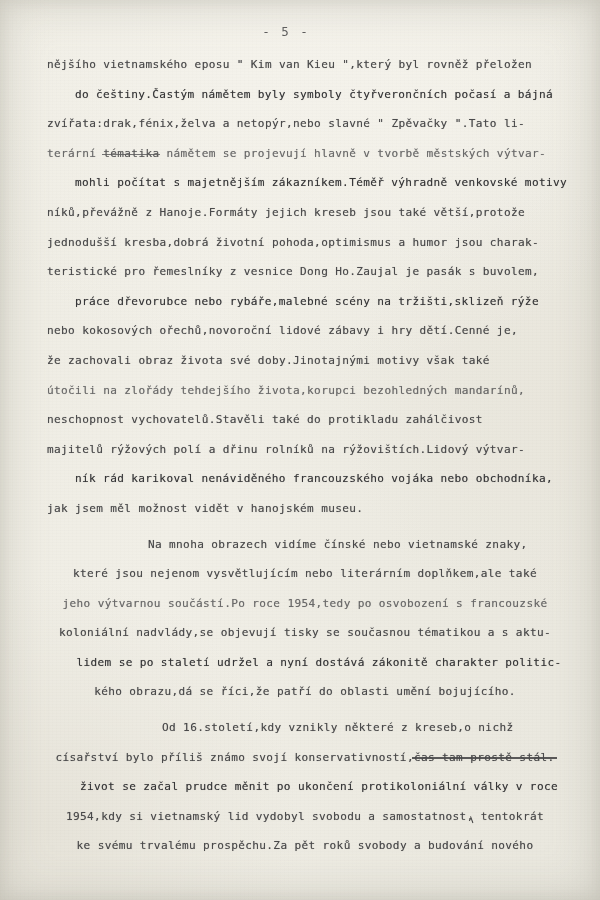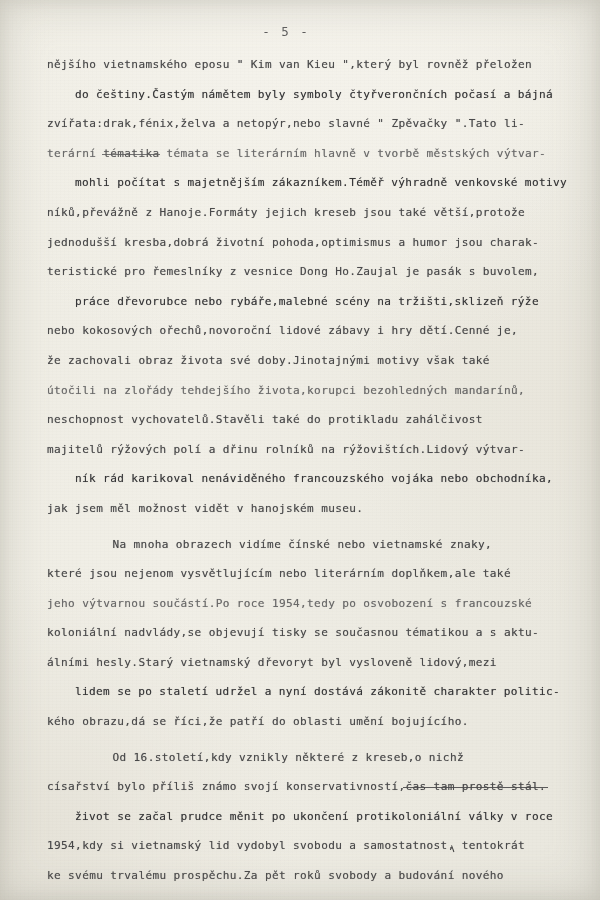--- a/index.html
+++ b/index.html
@@ -79,20 +79,21 @@
     left: 47px;
     width: 516px;
   }
 
   .para {
     margin: 0;
   }
 
   .para + .para {
     margin-top: 6px;
+    text-align: center;
   }
 
   .line {
     display: block;
     white-space: pre;
     font-size: 11.1px;
     line-height: 29.6px;
     letter-spacing: .35px;
     color: #3a3a3c;
     text-shadow: 0 0 .7px rgba(58,58,60,.55);
@@ -168,42 +169,41 @@
 
     <div class="page-number">- 5 -</div>
 
     <div id="body-text">
 
       <div class="para">
         <span class="line ink-mid">nějšího vietnamského eposu " Kim van Kieu ",který byl rovněž přeložen</span>
         <span class="line ink-dark">do češtiny.Častým námětem byly symboly čtyřverončních počasí a bájná</span>
         <span class="line ink-mid">zvířata:drak,fénix,želva a netopýr,nebo slavné " Zpěvačky ".Tato li-</span>
 
-        <span class="line ink-light"><span>terární </span><span class="struck-over">tématika</span><span> témata se literárním hlavně v tvorbě městských výtvar-</span></span>
+        <span class="line ink-light"><span>terární </span><span class="struck-over">tématika</span><span> námětem se projevují hlavně v tvorbě městských výtvar-</span></span>
 
         <span class="line ink-dark">mohli počítat s majetnějším zákazníkem.Téměř výhradně venkovské motivy</span>
         <span class="line ink-mid">níků,převážně z Hanoje.Formáty jejich kreseb jsou také větší,protože</span>
         <span class="line ink-mid">jednodušší kresba,dobrá životní pohoda,optimismus a humor jsou charak-</span>
         <span class="line ink-mid">teristické pro řemeslníky z vesnice Dong Ho.Zaujal je pasák s buvolem,</span>
         <span class="line ink-dark">práce dřevorubce nebo rybáře,malebné scény na tržišti,sklizeň rýže</span>
         <span class="line ink-mid">nebo kokosových ořechů,novoroční lidové zábavy i hry dětí.Cenné je,</span>
         <span class="line ink-mid">že zachovali obraz života své doby.Jinotajnými motivy však také</span>
         <span class="line ink-light">útočili na zlořády tehdejšího života,korupci bezohledných mandarínů,</span>
         <span class="line ink-mid">neschopnost vychovatelů.Stavěli také do protikladu zahálčivost</span>
         <span class="line ink-mid">majitelů rýžových polí a dřinu rolníků na rýžovištích.Lidový výtvar-</span>
         <span class="line ink-dark">ník rád karikoval nenáviděného francouzského vojáka nebo obchodníka,</span>
         <span class="line ink-mid">jak jsem měl možnost vidět v hanojském museu.</span>
       </div>
 
       <div class="para">
         <span class="line ink-mid"><span class="indent"></span><span>Na mnoha obrazech vidíme čínské nebo vietnamské znaky,</span></span>
         <span class="line ink-mid">které jsou nejenom vysvětlujícím nebo literárním doplňkem,ale také</span>
         <span class="line ink-light">jeho výtvarnou součástí.Po roce 1954,tedy po osvobození s francouzské</span>
         <span class="line ink-mid">koloniální nadvlády,se objevují tisky se současnou tématikou a s aktu-</span>
-        <span class="line ink-mid">álními hesly.Starý vietnamský dřevoryt byl vysloveně lidový,mezi</span>
         <span class="line ink-dark">lidem se po staletí udržel a nyní dostává zákonitě charakter politic-</span>
         <span class="line ink-mid">kého obrazu,dá se říci,že patří do oblasti umění bojujícího.</span>
       </div>
 
       <div class="para">
         <span class="line ink-mid"><span class="indent"></span><span>Od 16.století,kdy vznikly některé z kreseb,o nichž</span></span>
 
 
         <span class="line ink-mid"><span>císařství bylo příliš známo svojí konservativností,</span><span class="struck">čas tam prostě stál.</span></span>
 

